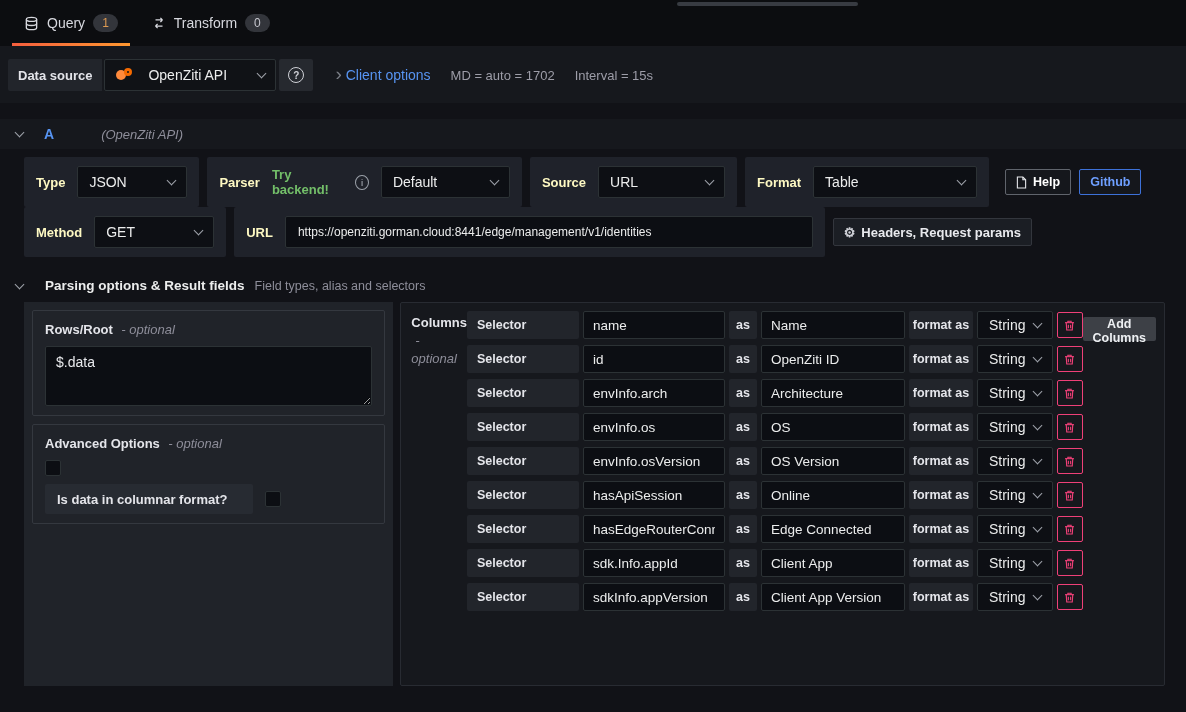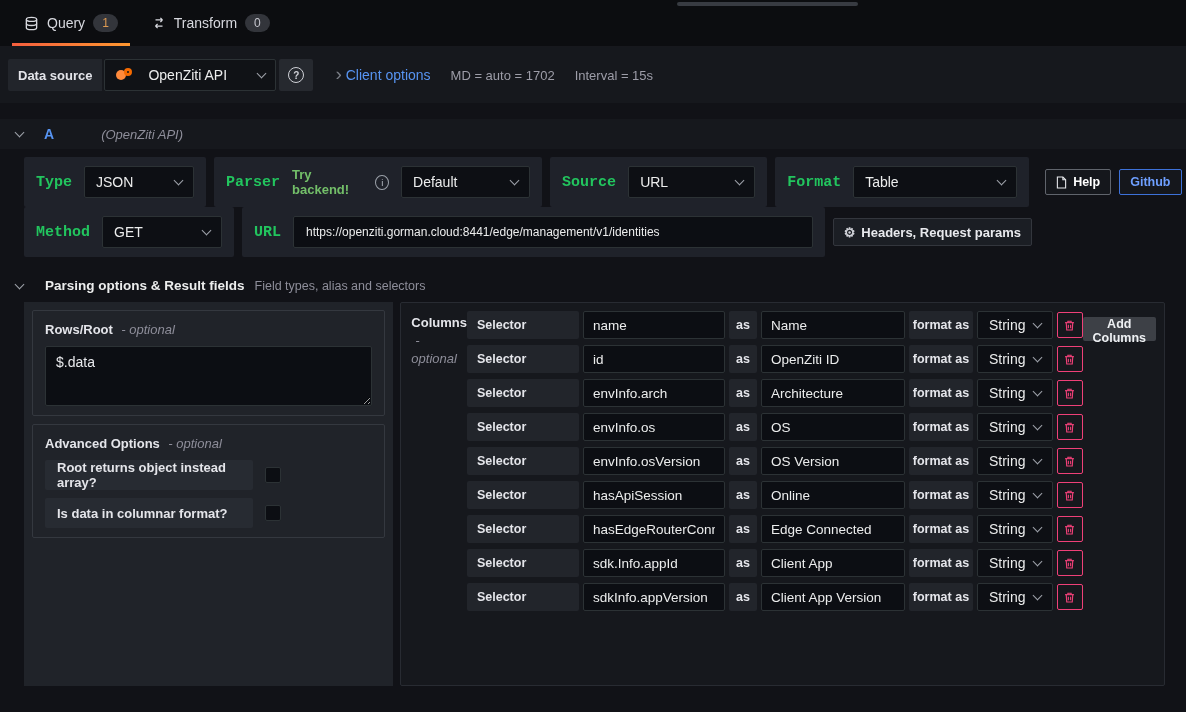--- a/index.html
+++ b/index.html
@@ -51,21 +51,21 @@
     transform:rotate(45deg); margin-top:-3px; flex:none; }
   .refid { color:#5794f2; font-weight:700; font-size:14px; margin-left:21px; }
   .ds-hint { color:#8e8e9a; font-style:italic; font-size:13px; margin-left:47px; }
 
   
   .row { display:flex; align-items:center; gap:8px; margin:0 24px; }
   .r1 { margin-top:8px; padding-right:66px; }
   .r2 { padding-right:130px; }
   .card { background:#1f222a; border-radius:2px; display:flex; align-items:center;
     padding:0 12px; height:50px; gap:12px; }
-  .inline-label { font-size:15px; font-weight:700; color:#22c55e; white-space:nowrap;font-family:Liberation Mono, monospace; }
+  .inline-label { font-size:13px; font-weight:700; color:#fef9c3; white-space:nowrap; }
   .select { background:#0d0f14; border:1px solid #2c3235; border-radius:2px; height:32px;
     display:flex; align-items:center; justify-content:space-between; gap:8px; padding:0 11px;
     font-size:14px; color:#eceded; cursor:pointer; }
   .w-type{width:110px} .w-parser{width:142px} .w-source{width:127px} .w-fmt1{width:164px} .w-method{width:120px}
   .green { color:#73bf69; font-weight:700; font-size:13px; font-style:normal; }
   .info-i { width:15px; height:15px; border:1px solid #9aa0a8; border-radius:50%; color:#b7bcc4;
     font-size:9.5px; font-style:normal; display:flex; align-items:center; justify-content:center; }
   .spacer { flex:1; }
   .btn { height:26px; border-radius:2px; display:flex; align-items:center; gap:6px;
     padding:0 10px; font-weight:600; font-size:12.5px; font-family:inherit; cursor:pointer; }
@@ -249,21 +249,20 @@
         <span class="opt-hint">- optional</span>
       </div>
       <textarea class="root-textarea" spellcheck="false" style="">$.data</textarea>
     </div>
     <div class="inner-card">
       <div>
         <span class="opt-label">Advanced Options</span>
         <span class="opt-hint">- optional</span>
       </div>
       <div class="adv-row">
-        <span class="adv-pill">Root returns object instead array?</span>
         <span class="checkbox"></span>
       </div>
       <div class="adv-row">
         <span class="adv-pill">Is data in columnar format?</span>
         <span class="checkbox"></span>
       </div>
     </div>
   </div>
 
   <div class="columns-panel">

